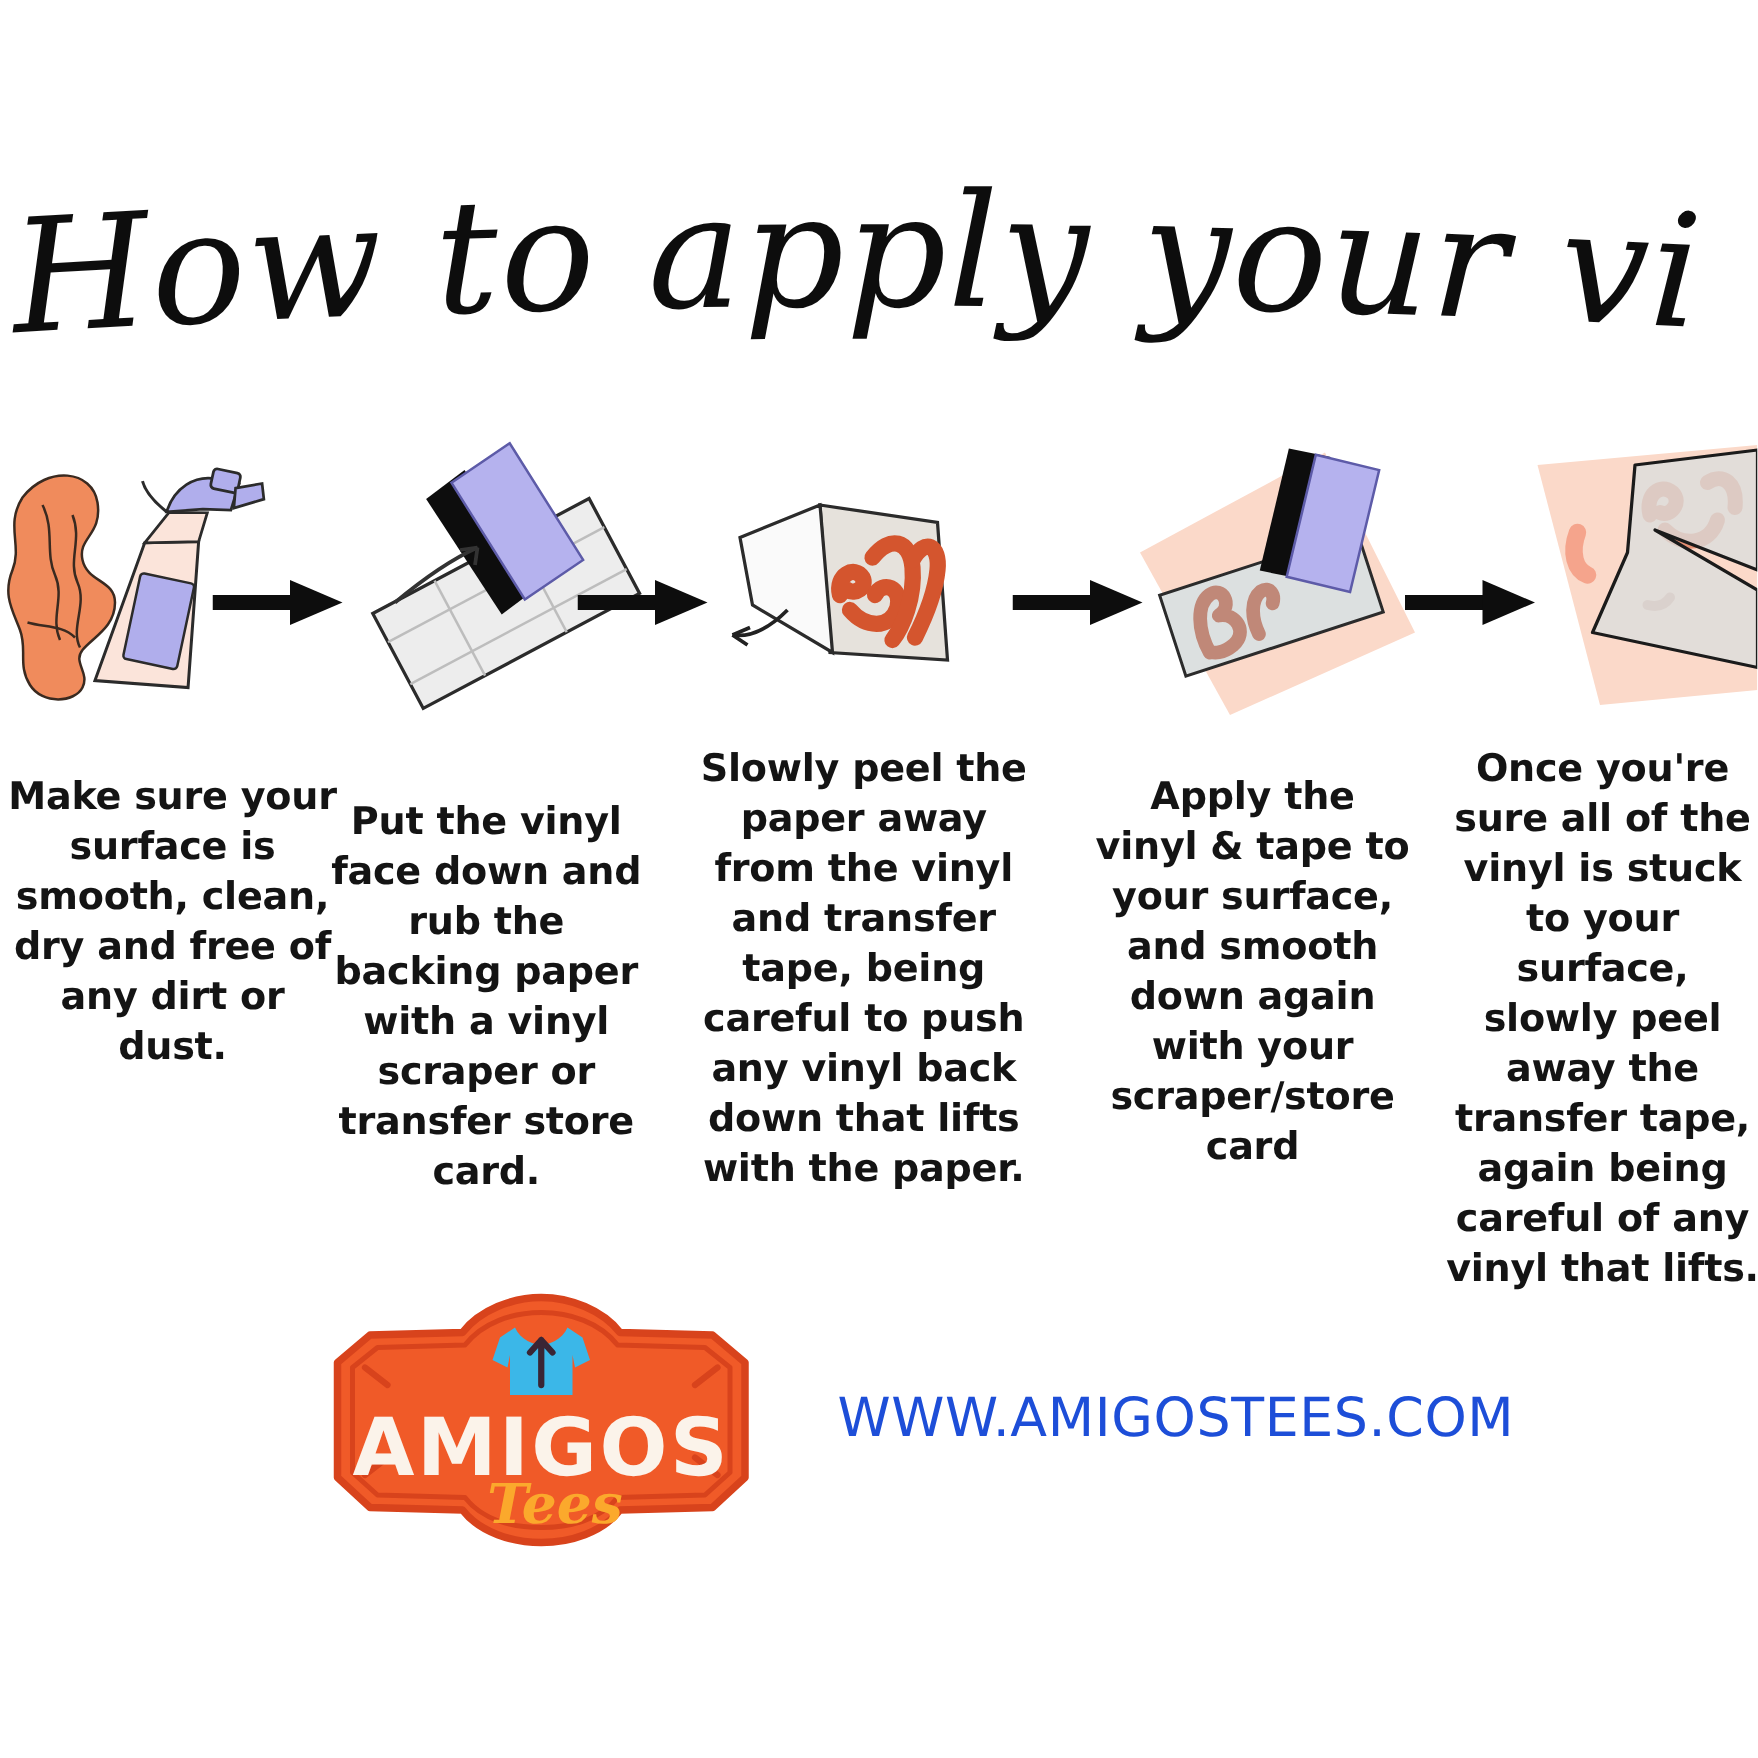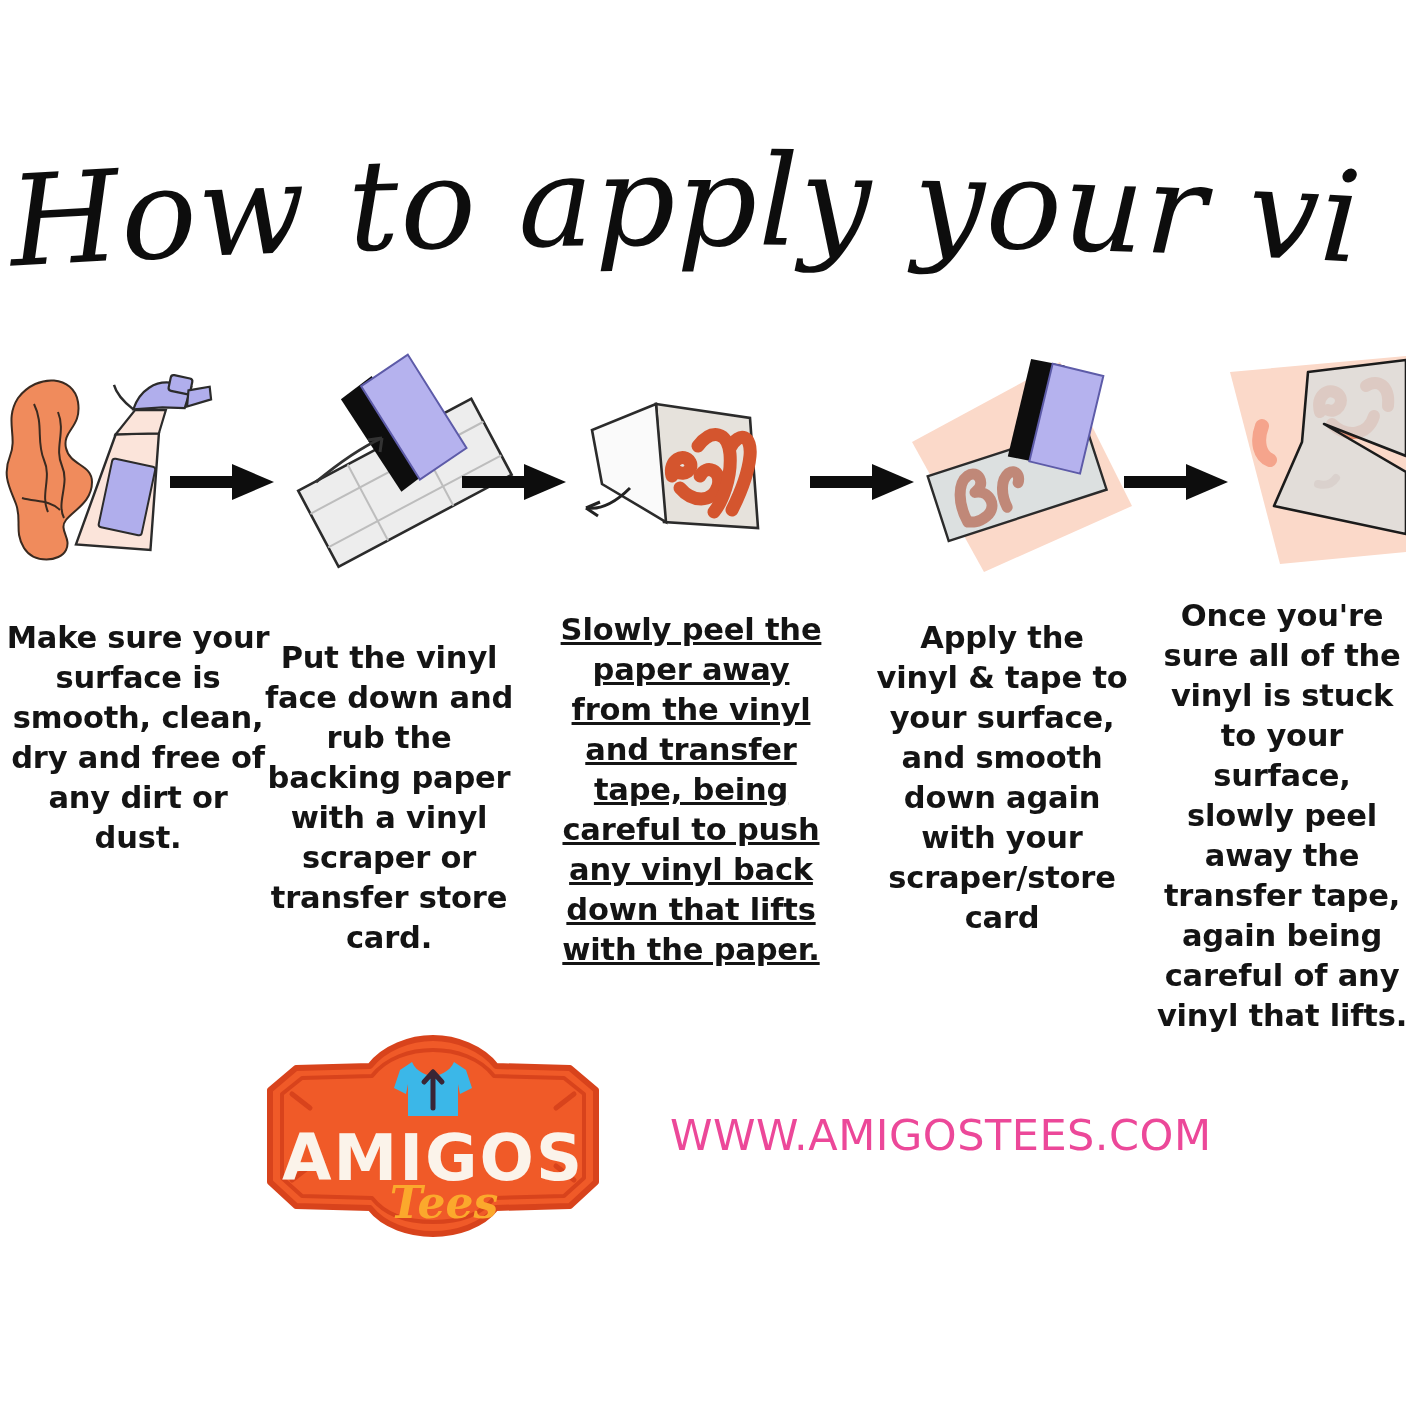--- a/index.html
+++ b/index.html
@@ -79,21 +79,21 @@
     font-family: "DejaVu Sans", sans-serif;
     font-weight: bold;
     font-size: 30.5px;
     line-height: 40px;
     color: #141414;
     letter-spacing: -0.2px;
   }
 
   .cap1 { left: 4px;    width: 268px; top: 22px; }
   .cap2 { left: 256px;  width: 266px; top: 42px; }
-  .cap3 { left: 550px;  width: 282px; top: 14px; text-decoration: underline;  }
+  .cap3 { left: 550px;  width: 282px; top: 0px;  }
   .cap4 { left: 876px;  width: 252px; top: 22px; }
   .cap5 { left: 1156px; width: 252px; top: 0px;  }
 
   
   .footer {
     position: absolute;
     left: 0;
     top: 1020px;
     width: 1406px;
     height: 230px;
@@ -111,21 +111,21 @@
   .site-url {
     position: absolute;
     left: 670px;
     top: 1110px;
     width: 500px;
     text-align: left;
     font-family: "DejaVu Sans", sans-serif;
     font-weight: 400;
     font-size: 43px;
     letter-spacing: 0.5px;
-    color: #ec4899;
+    color: #1d4ed8;
     white-space: nowrap;
   }
 </style>
 </head>
 <body>
 
 <div id="page">
 
   <div class="title-wrap">
     <svg class="title-svg" viewBox="0 0 1406 160" xmlns="http://www.w3.org/2000/svg">

